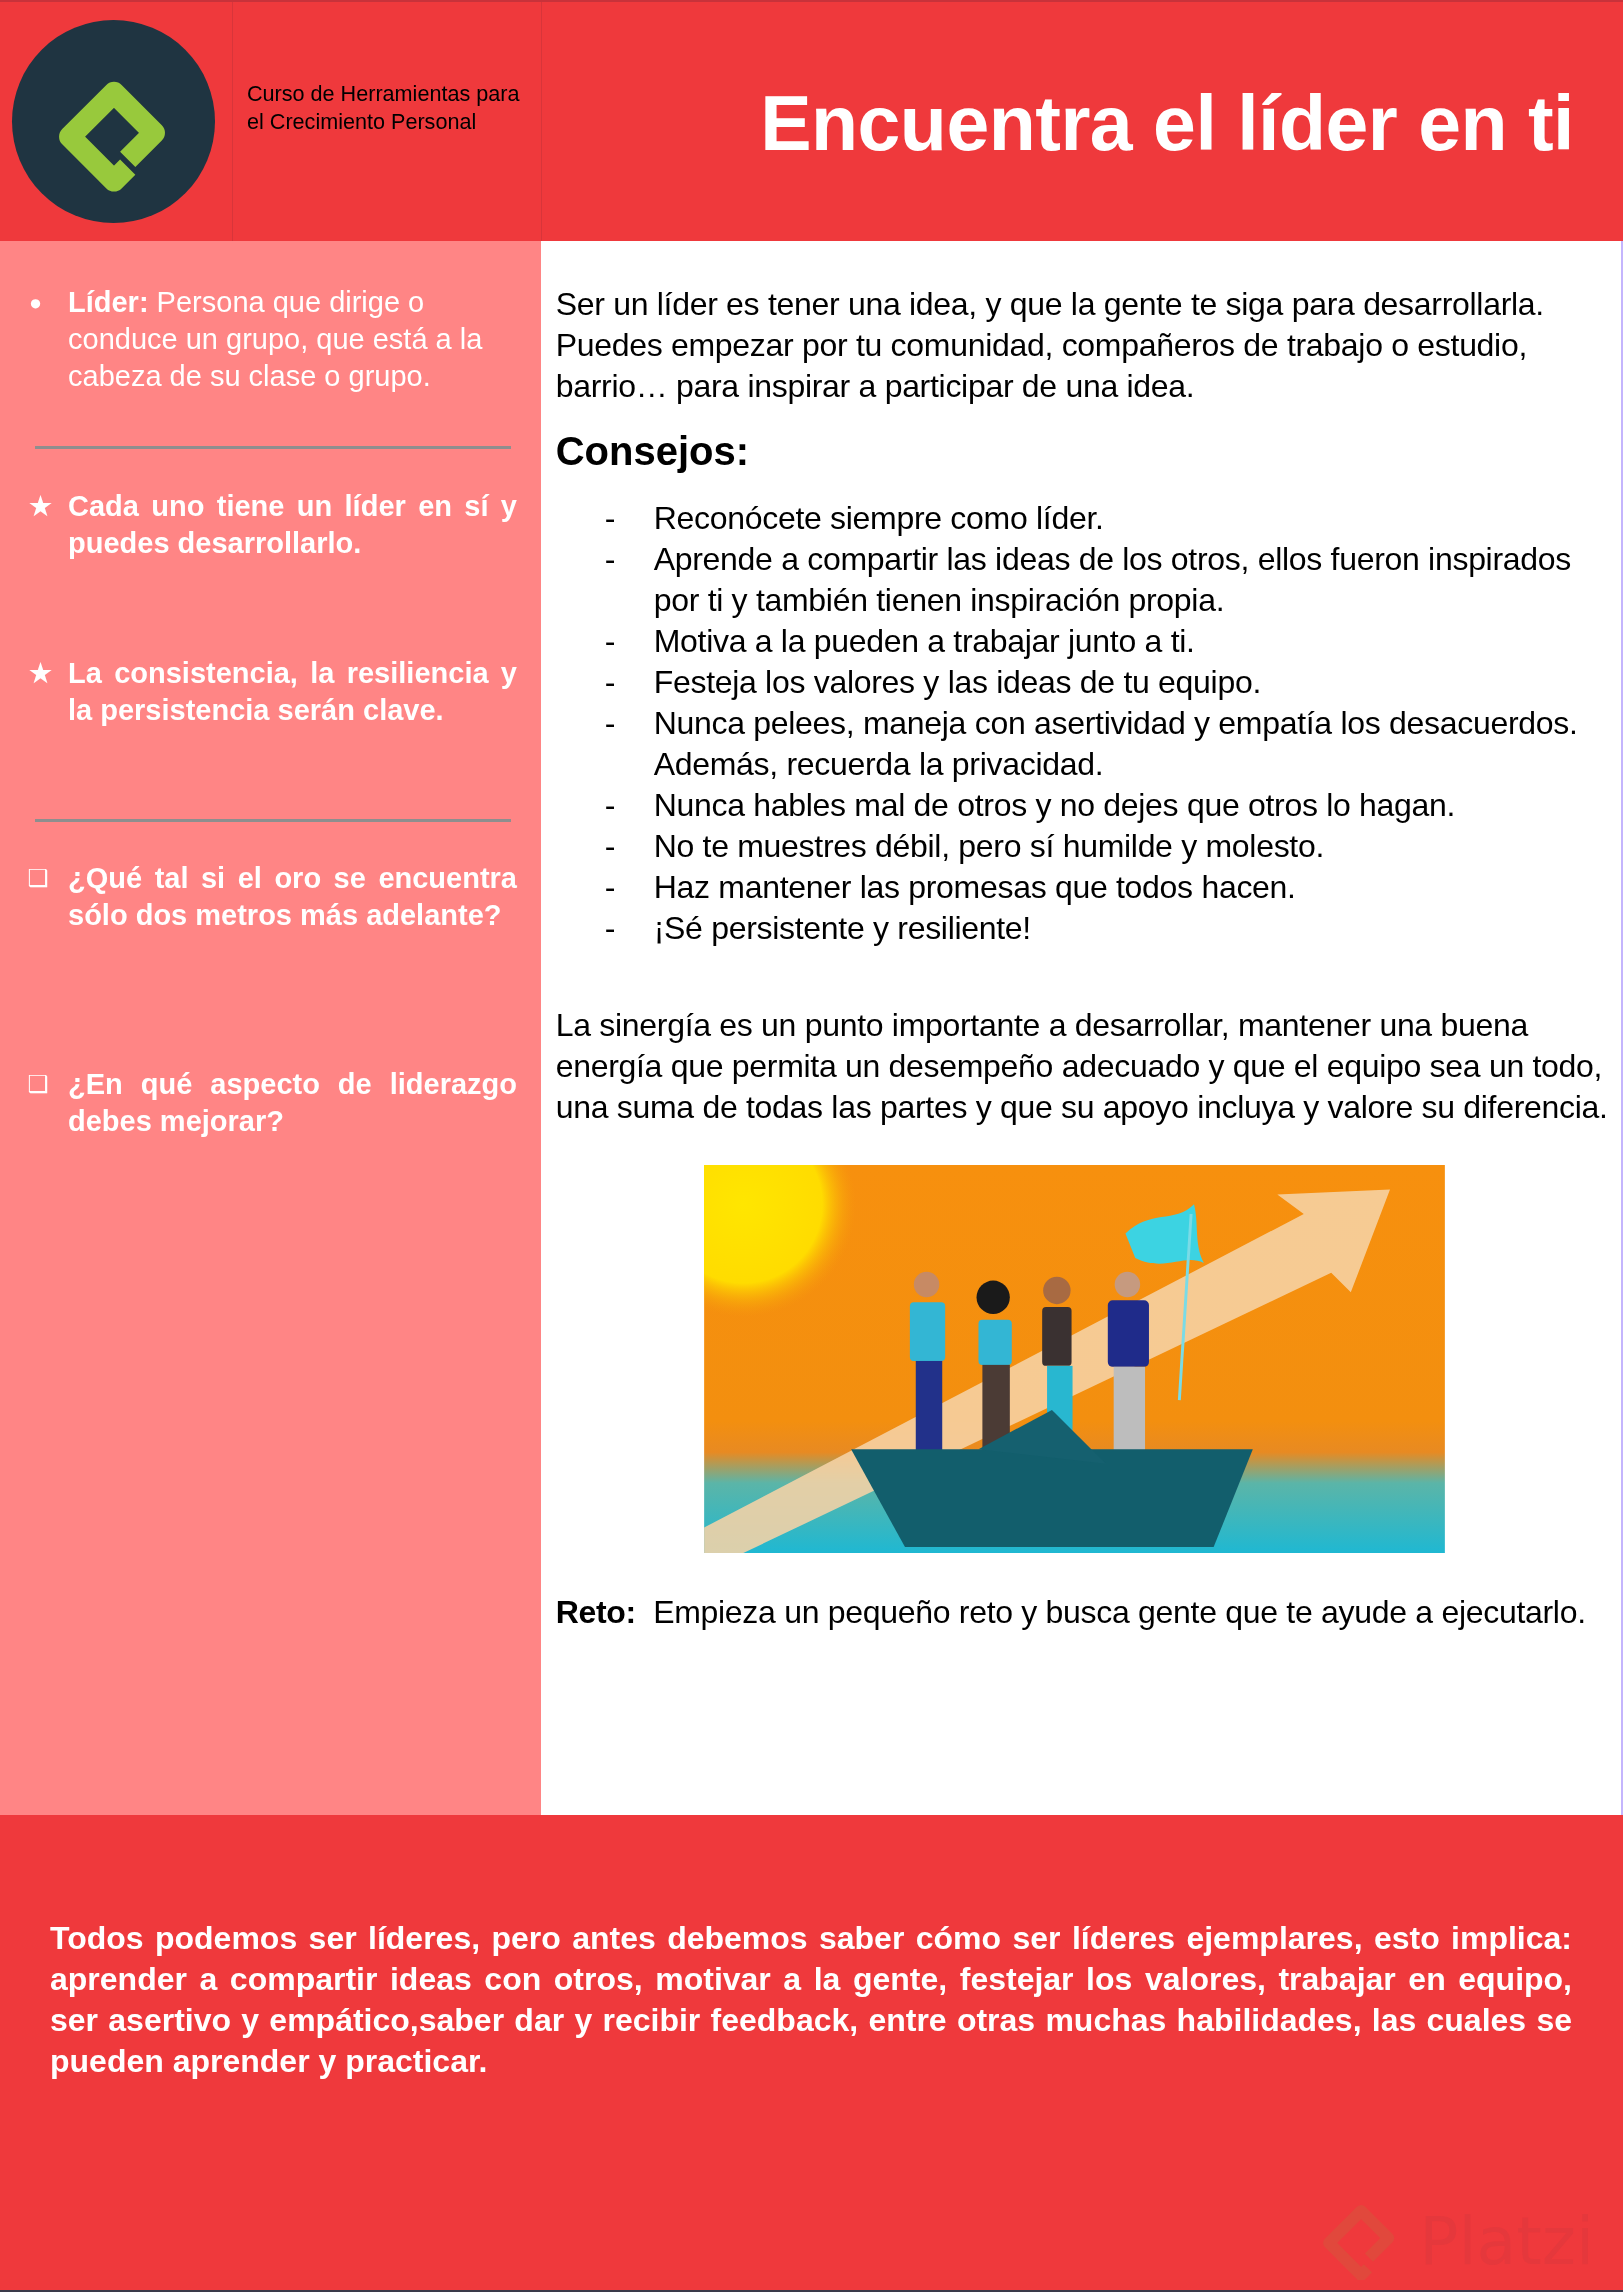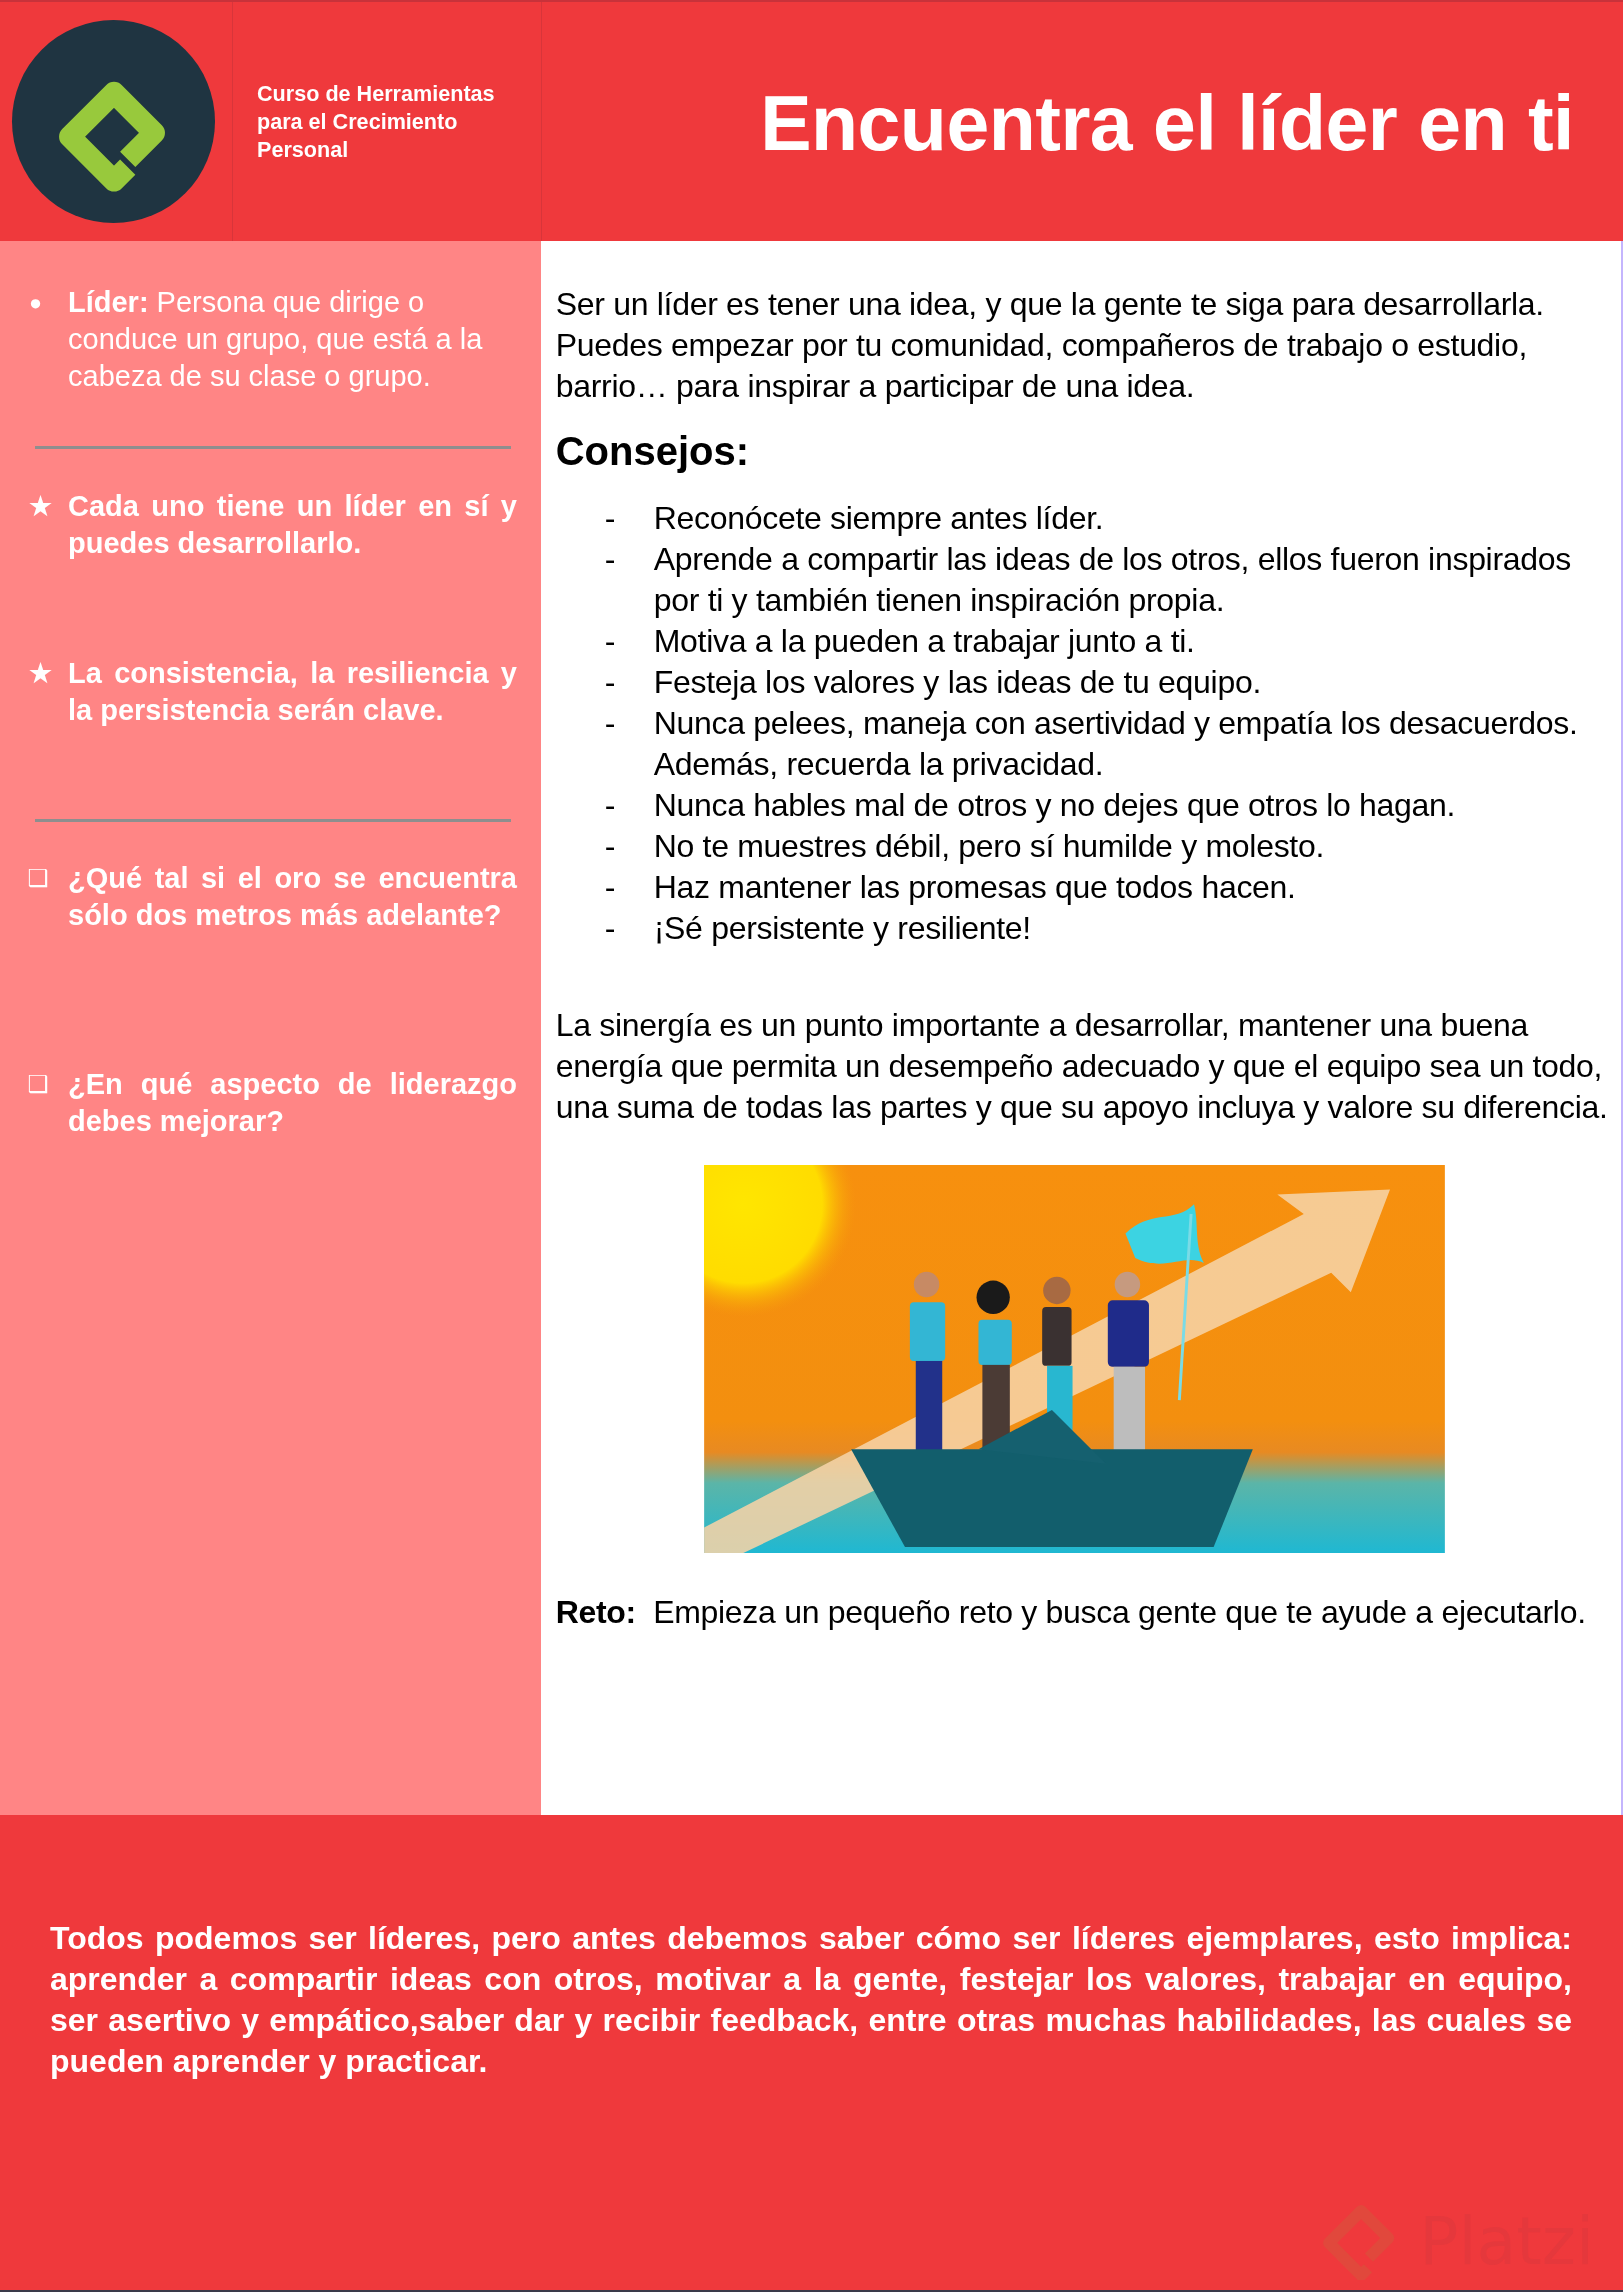--- a/index.html
+++ b/index.html
@@ -12,21 +12,21 @@
     background: #ef393c; border-top: 2px solid #c8323a;
   }
   .header .vdiv { position: absolute; top: 0; width: 1px; height: 241px; background: #d8353a; }
   .logo-circle {
     position: absolute; left: 11.8px; top: 17.6px; width: 203px; height: 203px;
     border-radius: 50%; background: #1f3441;
   }
   .logo-circle svg { position: absolute; left: 0; top: 0; }
   .course-title {
     position: absolute; left: 247px; top: 78px; width: 284px;
-    color: #ffffff; font-weight: bold; font-size: 21.6px; line-height: 28px; margin-left: 10px;
+    color: #000000; font-weight: normal; font-size: 21.6px; line-height: 28px;
   }
   .page-title {
     position: absolute; right: 49px; top: 76px;
     color: #ffffff; font-weight: bold; font-size: 77px; line-height: 90px;
     letter-spacing: -0.5px;
   }
 
   
   .left-col {
     position: absolute; left: 0; top: 241px; width: 541px; height: 1574px;
@@ -146,21 +146,21 @@
     <div class="text bold justify">¿En qué aspecto de liderazgo debes mejorar?</div>
   </div>
 </div>
 
 <div class="main">
   <p class="para" style="top:43px">Ser un líder es tener una idea, y que la gente te siga para desarrollarla. Puedes empezar por tu comunidad, compañeros de trabajo o estudio, barrio… para inspirar a participar de una idea.</p>
 
   <div class="tips-heading" style="top:190px">Consejos:</div>
 
   <ul class="tips" style="top:257px">
-    <li class="tip"><span class="dash">-</span><span>Reconócete siempre antes líder.</span></li>
+    <li class="tip"><span class="dash">-</span><span>Reconócete siempre como líder.</span></li>
     <li class="tip"><span class="dash">-</span><span>Aprende a compartir las ideas de los otros, ellos fueron inspirados por ti y también tienen inspiración propia.</span></li>
     <li class="tip"><span class="dash">-</span><span>Motiva a la pueden a trabajar junto a ti.</span></li>
     <li class="tip"><span class="dash">-</span><span>Festeja los valores y las ideas de tu equipo.</span></li>
     <li class="tip"><span class="dash">-</span><span>Nunca pelees, maneja con asertividad y empatía los desacuerdos. Además, recuerda la privacidad.</span></li>
     <li class="tip"><span class="dash">-</span><span>Nunca hables mal de otros y no dejes que otros lo hagan.</span></li>
     <li class="tip"><span class="dash">-</span><span>No te muestres débil, pero sí humilde y molesto.</span></li>
     <li class="tip"><span class="dash">-</span><span>Haz mantener las promesas que todos hacen.</span></li>
     <li class="tip"><span class="dash">-</span><span>¡Sé persistente y resiliente!</span></li>
   </ul>
 

